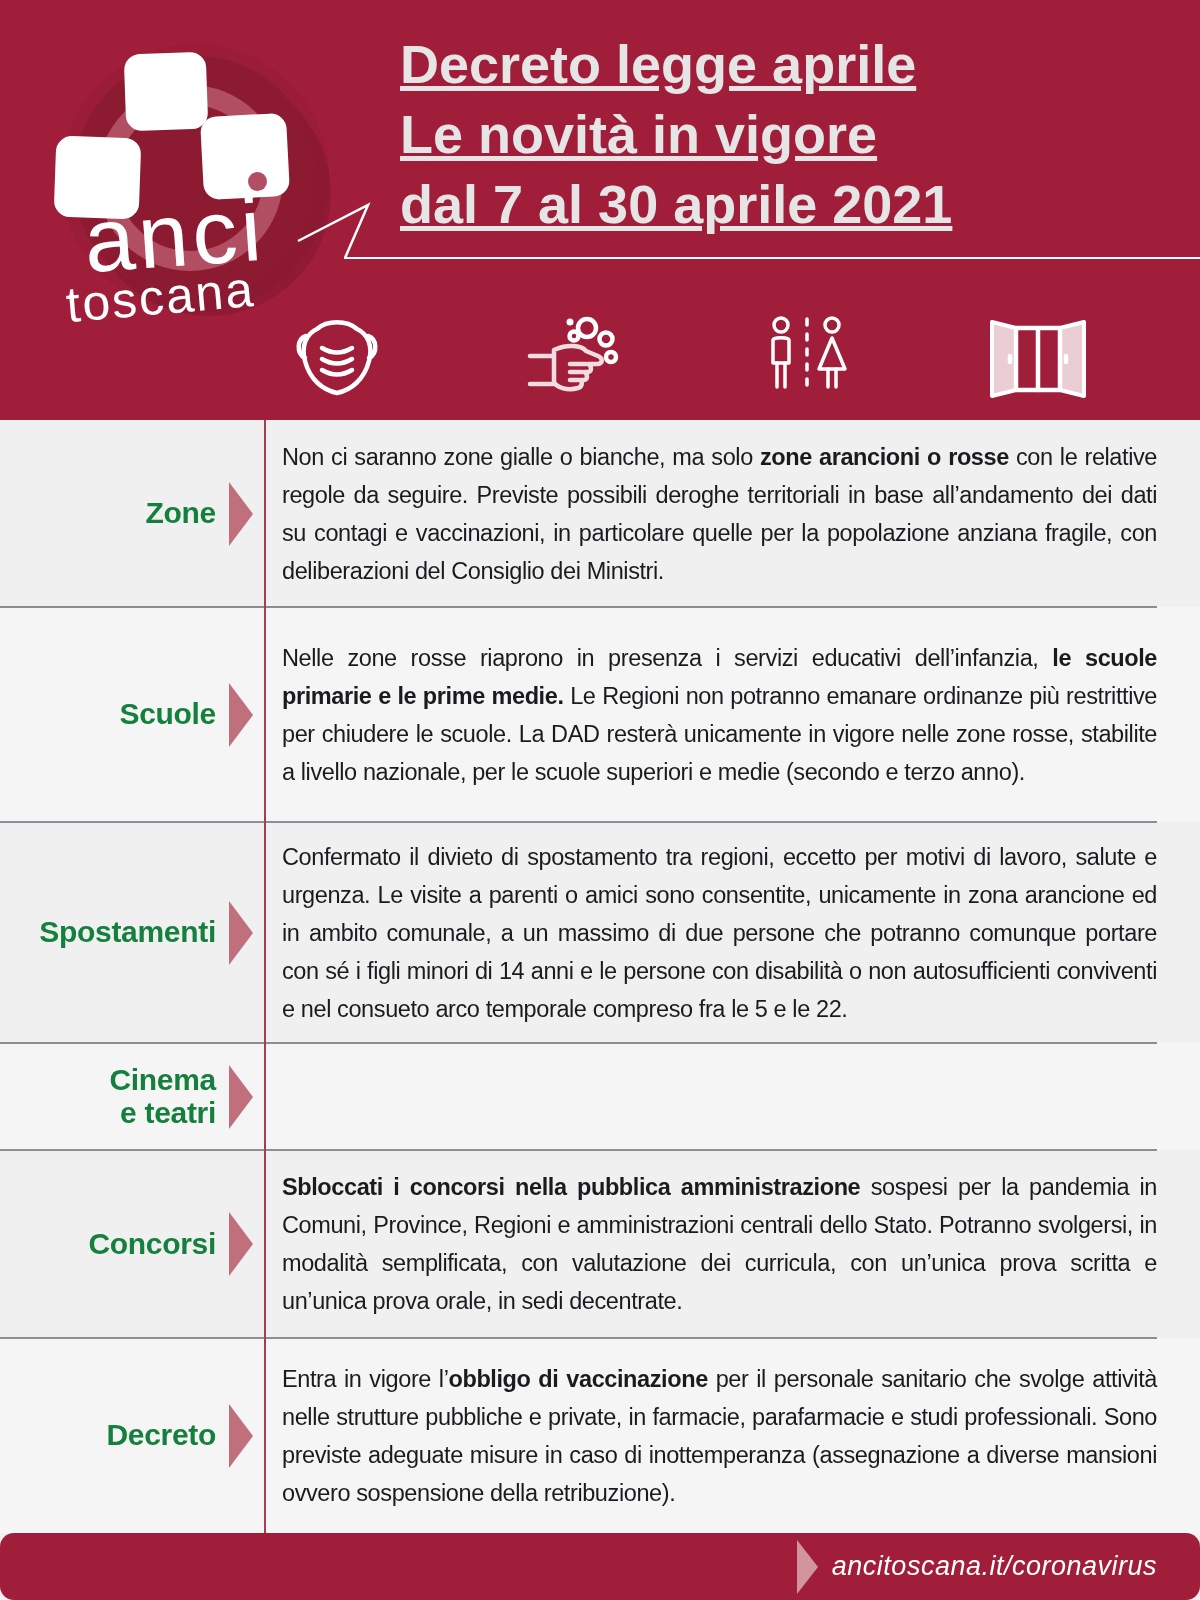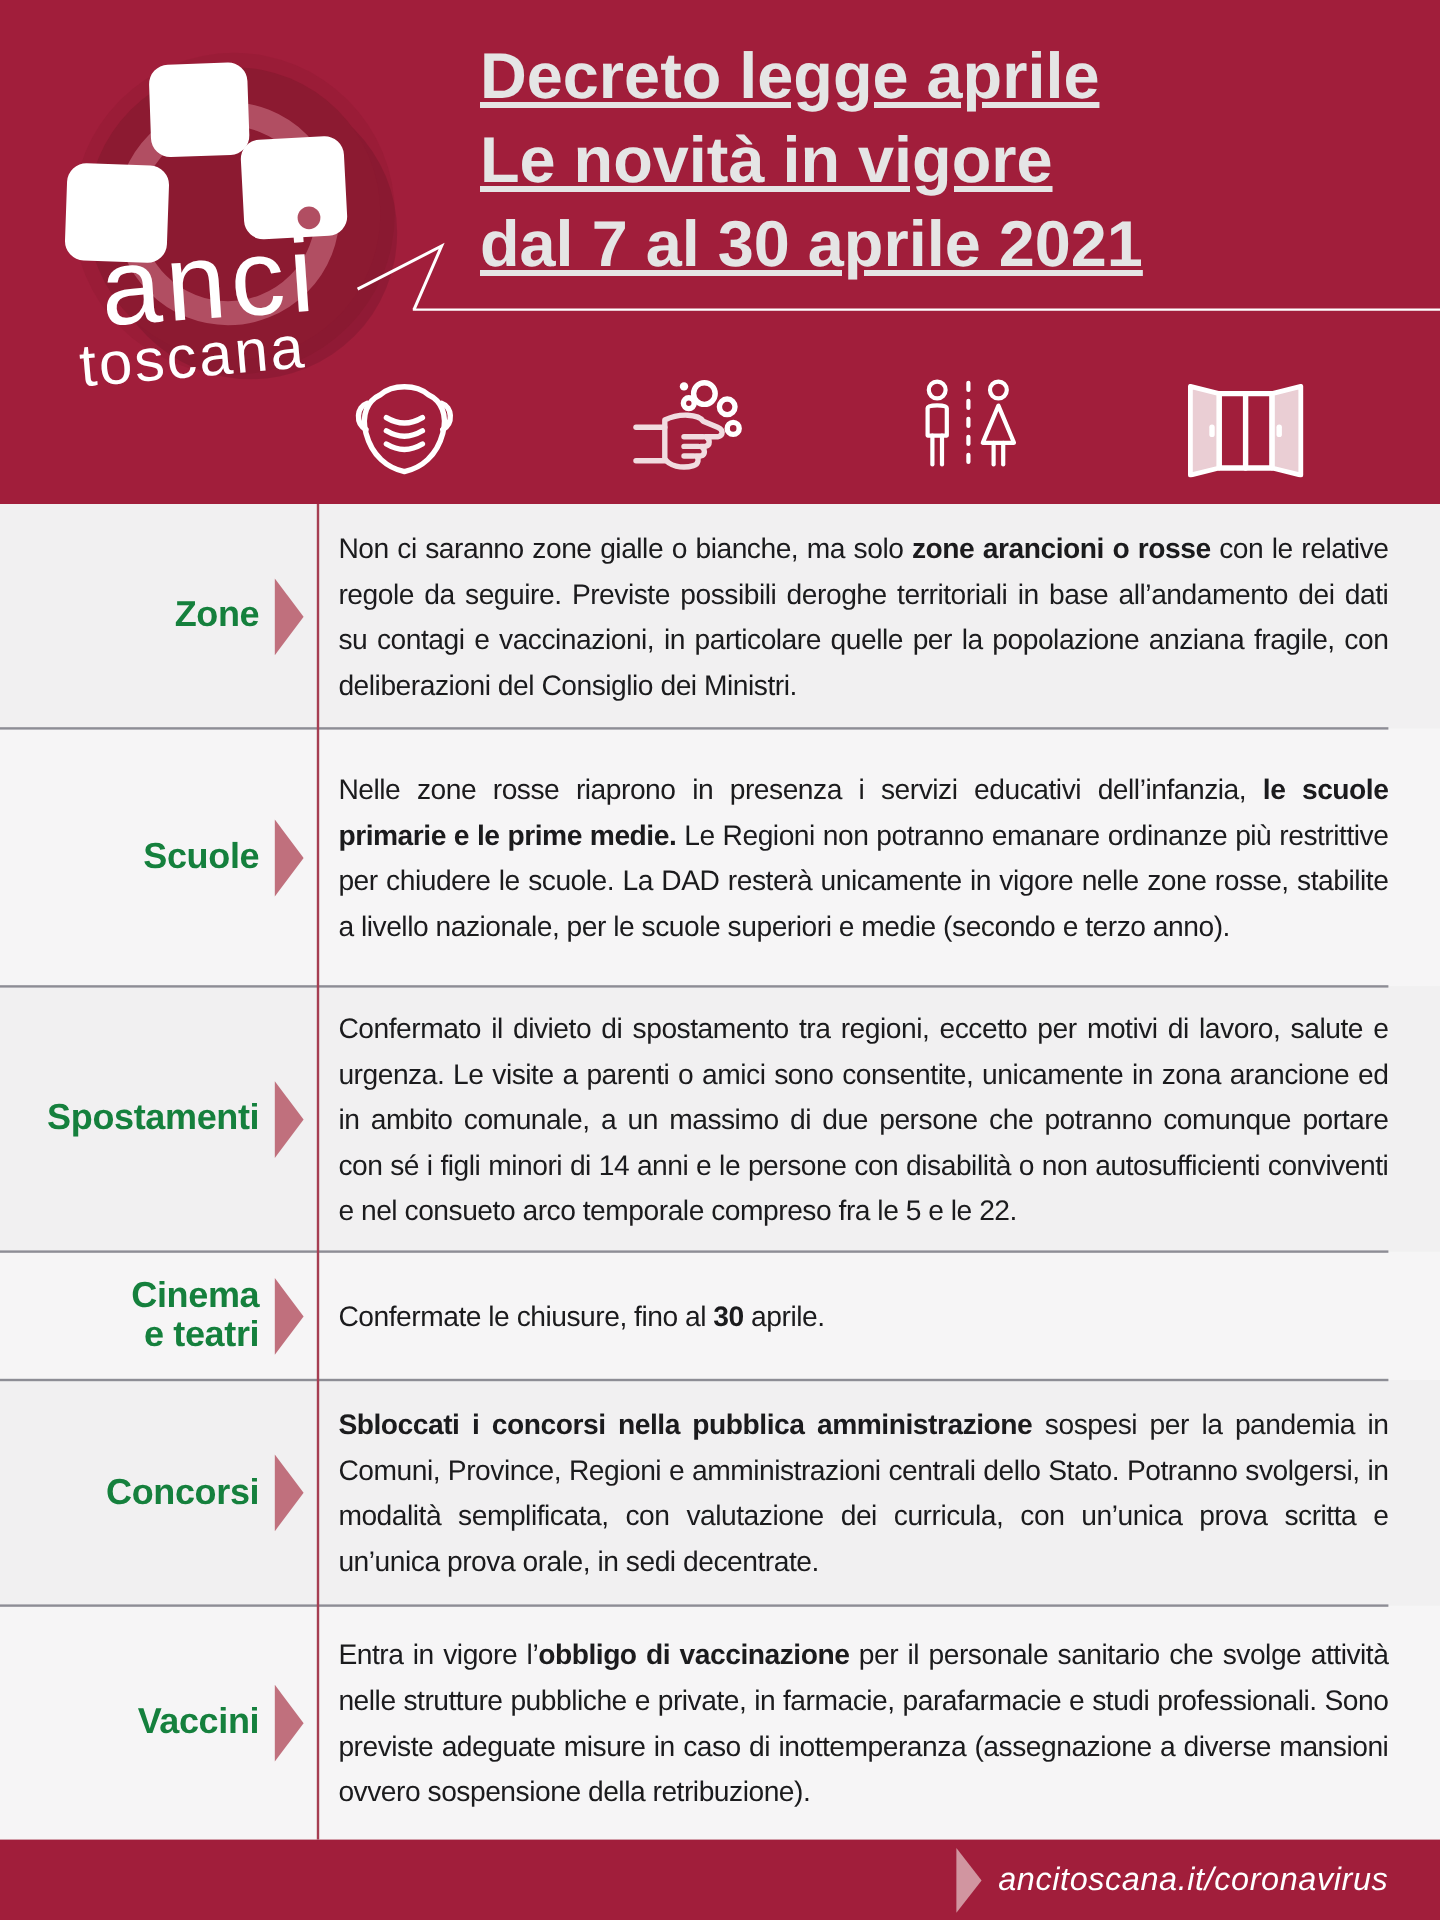--- a/index.html
+++ b/index.html
@@ -68,21 +68,21 @@
   .textcol{
     margin-left:29px;width:875px;flex:none;
     font-size:23.5px;line-height:38px;letter-spacing:-0.4px;color:#1B1B1D;
     text-align:justify;
   }
   .textcol b{font-weight:700;margin-top:22px;}
   
   footer{
     position:relative;width:1200px;height:67px;background:#A11E3B;
     display:flex;align-items:center;justify-content:flex-end;
-    box-sizing:border-box;padding-right:43px;
+    box-sizing:border-box;padding-right:43px;border-radius:14px;
   }
   .chev{
     width:0;height:0;flex:none;margin-right:14px;
     border-left:21px solid #D195A0;border-top:27px solid transparent;border-bottom:27px solid transparent;
   }
   .footer-link{
     color:#ffffff;font-size:27px;font-style:italic;font-weight:400;letter-spacing:0.5px;
   }
   svg .st{stroke:#ffffff;fill:none;stroke-width:4.5;stroke-linecap:round;stroke-linejoin:round;}
   svg .stp{stroke:#F1DCE0;fill:none;stroke-width:4.5;stroke-linecap:round;stroke-linejoin:round;}
@@ -187,34 +187,33 @@
       </div>
       <div class="textcol"><span>Confermato il divieto di spostamento tra regioni, eccetto per motivi di lavoro, salute e urgenza. Le visite a parenti o amici sono consentite, unicamente in zona arancione ed in ambito comunale, a un massimo di due persone che potranno comunque portare con sé i figli minori di 14 anni e le persone con disabilità o non autosufficienti conviventi e nel consueto arco temporale compreso fra le 5 e le 22.</span></div>
     </section>
 
     <section class="row bgB r4 sep">
       <div class="labelcol">
         <div class="label">Cinema
 e teatri</div>
         <div class="arrow"></div>
       </div>
-      <div class="textcol"><span>Confermate le chiusure, fino al </span><b>30</b><span> aprile.</span></div>
     </section>
 
     <section class="row bgA r5 sep">
       <div class="labelcol">
         <div class="label">Concorsi</div>
         <div class="arrow"></div>
       </div>
       <div class="textcol"><b>Sbloccati i concorsi nella pubblica amministrazione</b><span> sospesi per la pandemia in Comuni, Province, Regioni e amministrazioni centrali dello Stato. Potranno svolgersi, in modalità semplificata, con valutazione dei curricula, con un’unica prova scritta e un’unica prova orale, in sedi decentrate.</span></div>
     </section>
 
     <section class="row bgB r6 sep">
       <div class="labelcol">
-        <div class="label">Vaccini</div>
+        <div class="label">Decreto</div>
         <div class="arrow"></div>
       </div>
       <div class="textcol"><span>Entra in vigore l’</span><b>obbligo di vaccinazione</b><span> per il personale sanitario che svolge attività nelle strutture pubbliche e private, in farmacie, parafarmacie e studi professionali. Sono previste adeguate misure in caso di inottemperanza (assegnazione a diverse mansioni ovvero sospensione della retribuzione).</span></div>
     </section>
   </main>
 
   <footer>
     <div class="chev"></div>
     <div class="footer-link">ancitoscana.it/coronavirus</div>
   </footer>

